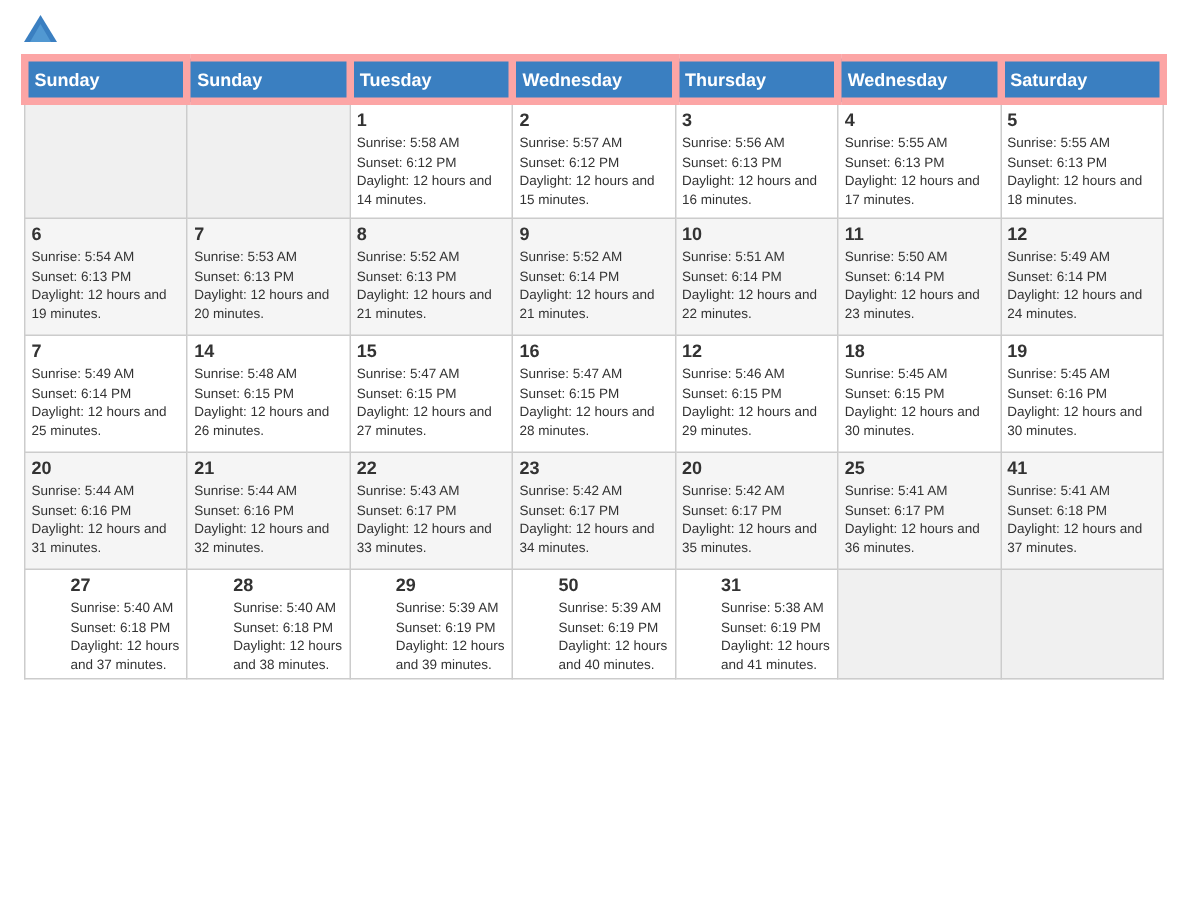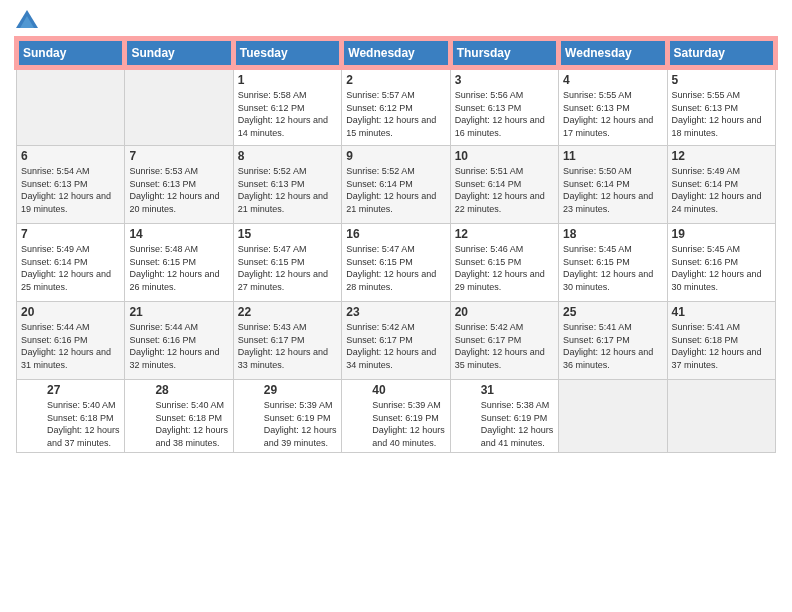--- a/index.html
+++ b/index.html
@@ -266,21 +266,21 @@
           </td>
           <td>
             <div class="day-number">28</div>
             <div class="day-info">Sunrise: 5:40 AM<br>Sunset: 6:18 PM<br>Daylight: 12 hours and 38 minutes.</div>
           </td>
           <td>
             <div class="day-number">29</div>
             <div class="day-info">Sunrise: 5:39 AM<br>Sunset: 6:19 PM<br>Daylight: 12 hours and 39 minutes.</div>
           </td>
           <td>
-            <div class="day-number">40</div>
+            <div class="day-number">50</div>
             <div class="day-info">Sunrise: 5:39 AM<br>Sunset: 6:19 PM<br>Daylight: 12 hours and 40 minutes.</div>
           </td>
           <td>
             <div class="day-number">31</div>
             <div class="day-info">Sunrise: 5:38 AM<br>Sunset: 6:19 PM<br>Daylight: 12 hours and 41 minutes.</div>
           </td>
           <td class="empty"></td>
           <td class="empty"></td>
         </tr>
       </tbody>

